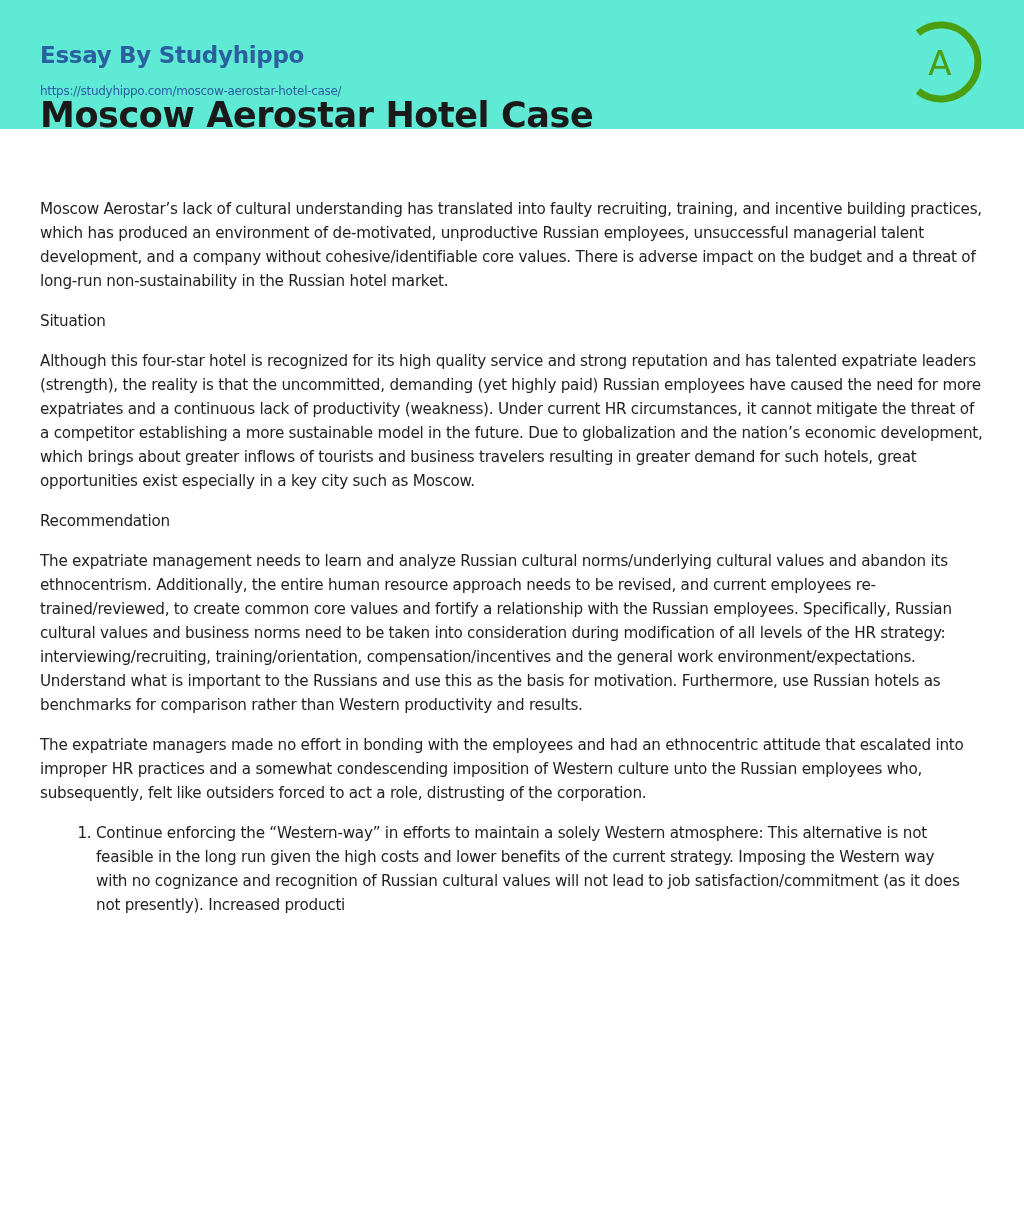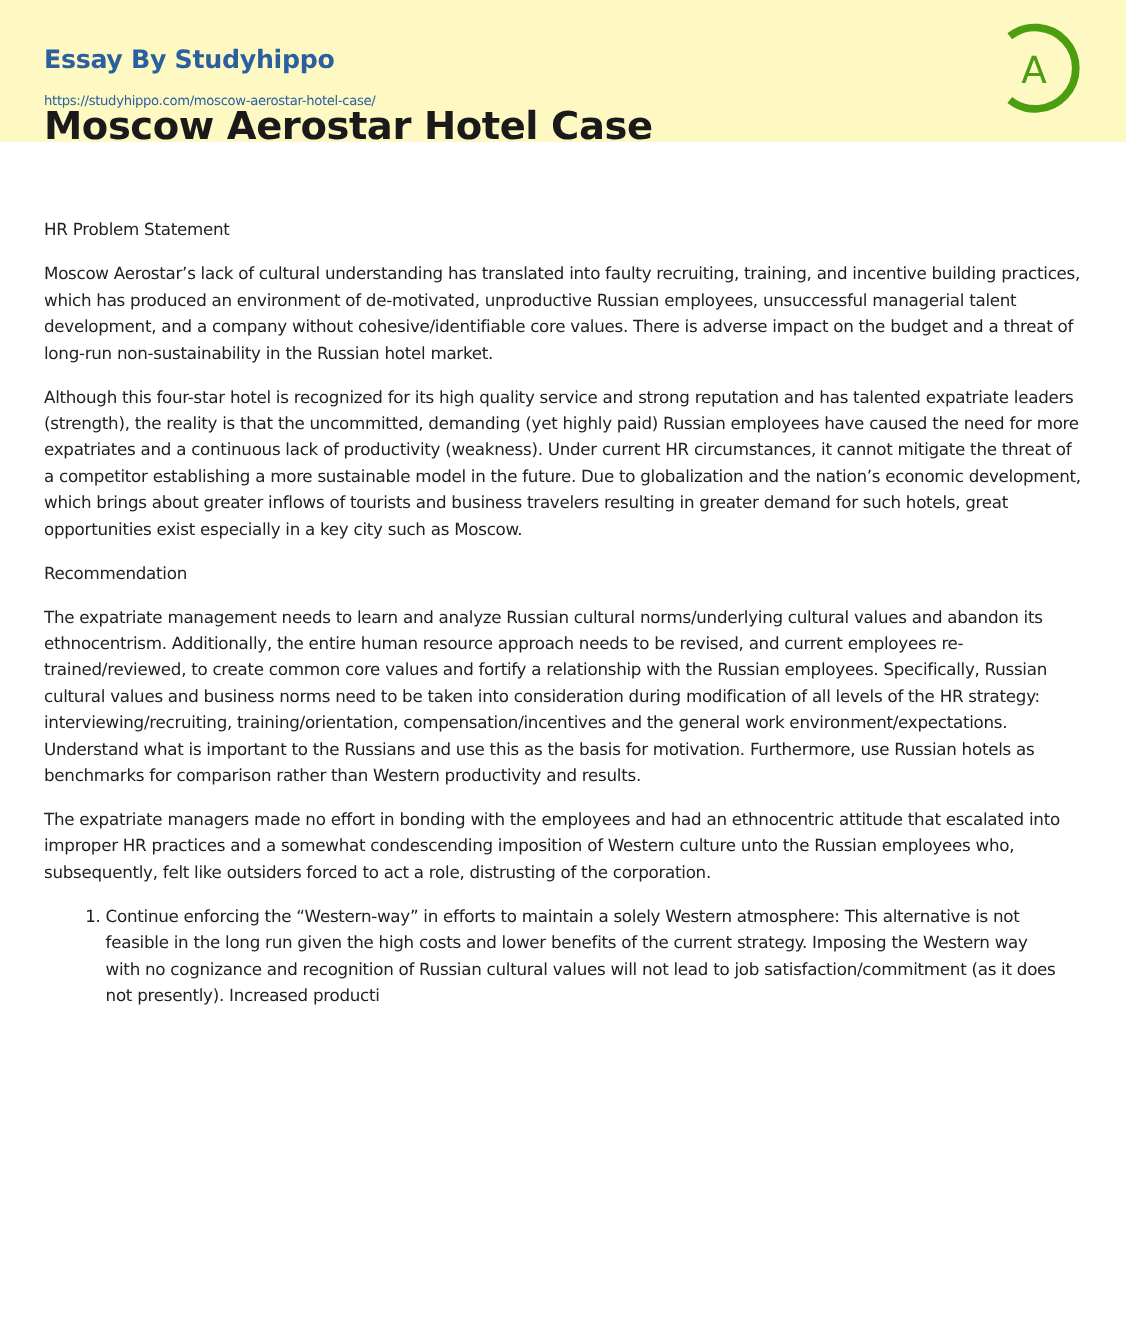--- a/index.html
+++ b/index.html
@@ -7,21 +7,21 @@
     width: 1024px;
     height: 1206px;
     background: #ffffff;
     font-family: "DejaVu Sans", sans-serif;
     color: #1f1f1f;
     overflow: hidden;
     position: relative;
   }
   .header {
     height: 129px;
-    background: #fef9c3;
+    background: #5eead4;
     position: relative;
   }
   .brand {
     position: absolute;
     left: 40px;
     top: 42px;
     font-size: 23px;
     font-weight: bold;
     color: #2a5fa0;
     letter-spacing: -0.3px;
@@ -85,22 +85,22 @@
     <svg width="74" height="86" viewBox="0 0 74 86">
       <path d="M 6 14 A 37 37 0 1 1 6 72" fill="none" stroke="#4a9e0f" stroke-width="7"></path>
       <text x="28" y="56" text-anchor="middle" font-family="DejaVu Sans, sans-serif" font-size="34" fill="#4a9e0f">A</text>
     </svg>
   </div>
 </div>
 
 <h1>Moscow Aerostar Hotel Case</h1>
 
 <div class="body-text">
-  <p>HR Problem Statement</p>
   <p>Moscow Aerostar’s lack of cultural understanding has translated into faulty recruiting, training, and incentive building practices, which has produced an environment of de-motivated, unproductive Russian employees, unsuccessful managerial talent development, and a company without cohesive/identifiable core values. There is adverse impact on the budget and a threat of long-run non-sustainability in the Russian hotel market.</p>
+  <p>Situation</p>
   <p>Although this four-star hotel is recognized for its high quality service and strong reputation and has talented expatriate leaders (strength), the reality is that the uncommitted, demanding (yet highly paid) Russian employees have caused the need for more expatriates and a continuous lack of productivity (weakness). Under current HR circumstances, it cannot mitigate the threat of a competitor establishing a more sustainable model in the future. Due to globalization and the nation’s economic development, which brings about greater inflows of tourists and business travelers resulting in greater demand for such hotels, great opportunities exist especially in a key city such as Moscow.</p>
   <p>Recommendation</p>
   <p>The expatriate management needs to learn and analyze Russian cultural norms/underlying cultural values and abandon its ethnocentrism. Additionally, the entire human resource approach needs to be revised, and current employees re-trained/reviewed, to create common core values and fortify a relationship with the Russian employees. Specifically, Russian cultural values and business norms need to be taken into consideration during modification of all levels of the HR strategy: interviewing/recruiting, training/orientation, compensation/incentives and the general work environment/expectations. Understand what is important to the Russians and use this as the basis for motivation. Furthermore, use Russian hotels as benchmarks for comparison rather than Western productivity and results.</p>
   <p>The expatriate managers made no effort in bonding with the employees and had an ethnocentric attitude that escalated into improper HR practices and a somewhat condescending imposition of Western culture unto the Russian employees who, subsequently, felt like outsiders forced to act a role, distrusting of the corporation.</p>
   <ol>
     <li>Continue enforcing the “Western-way” in efforts to maintain a solely Western atmosphere: This alternative is not feasible in the long run given the high costs and lower benefits of the current strategy. Imposing the Western way with no cognizance and recognition of Russian cultural values will not lead to job satisfaction/commitment (as it does not presently). Increased producti</li>
   </ol>
 </div>
 
 </body></html>

